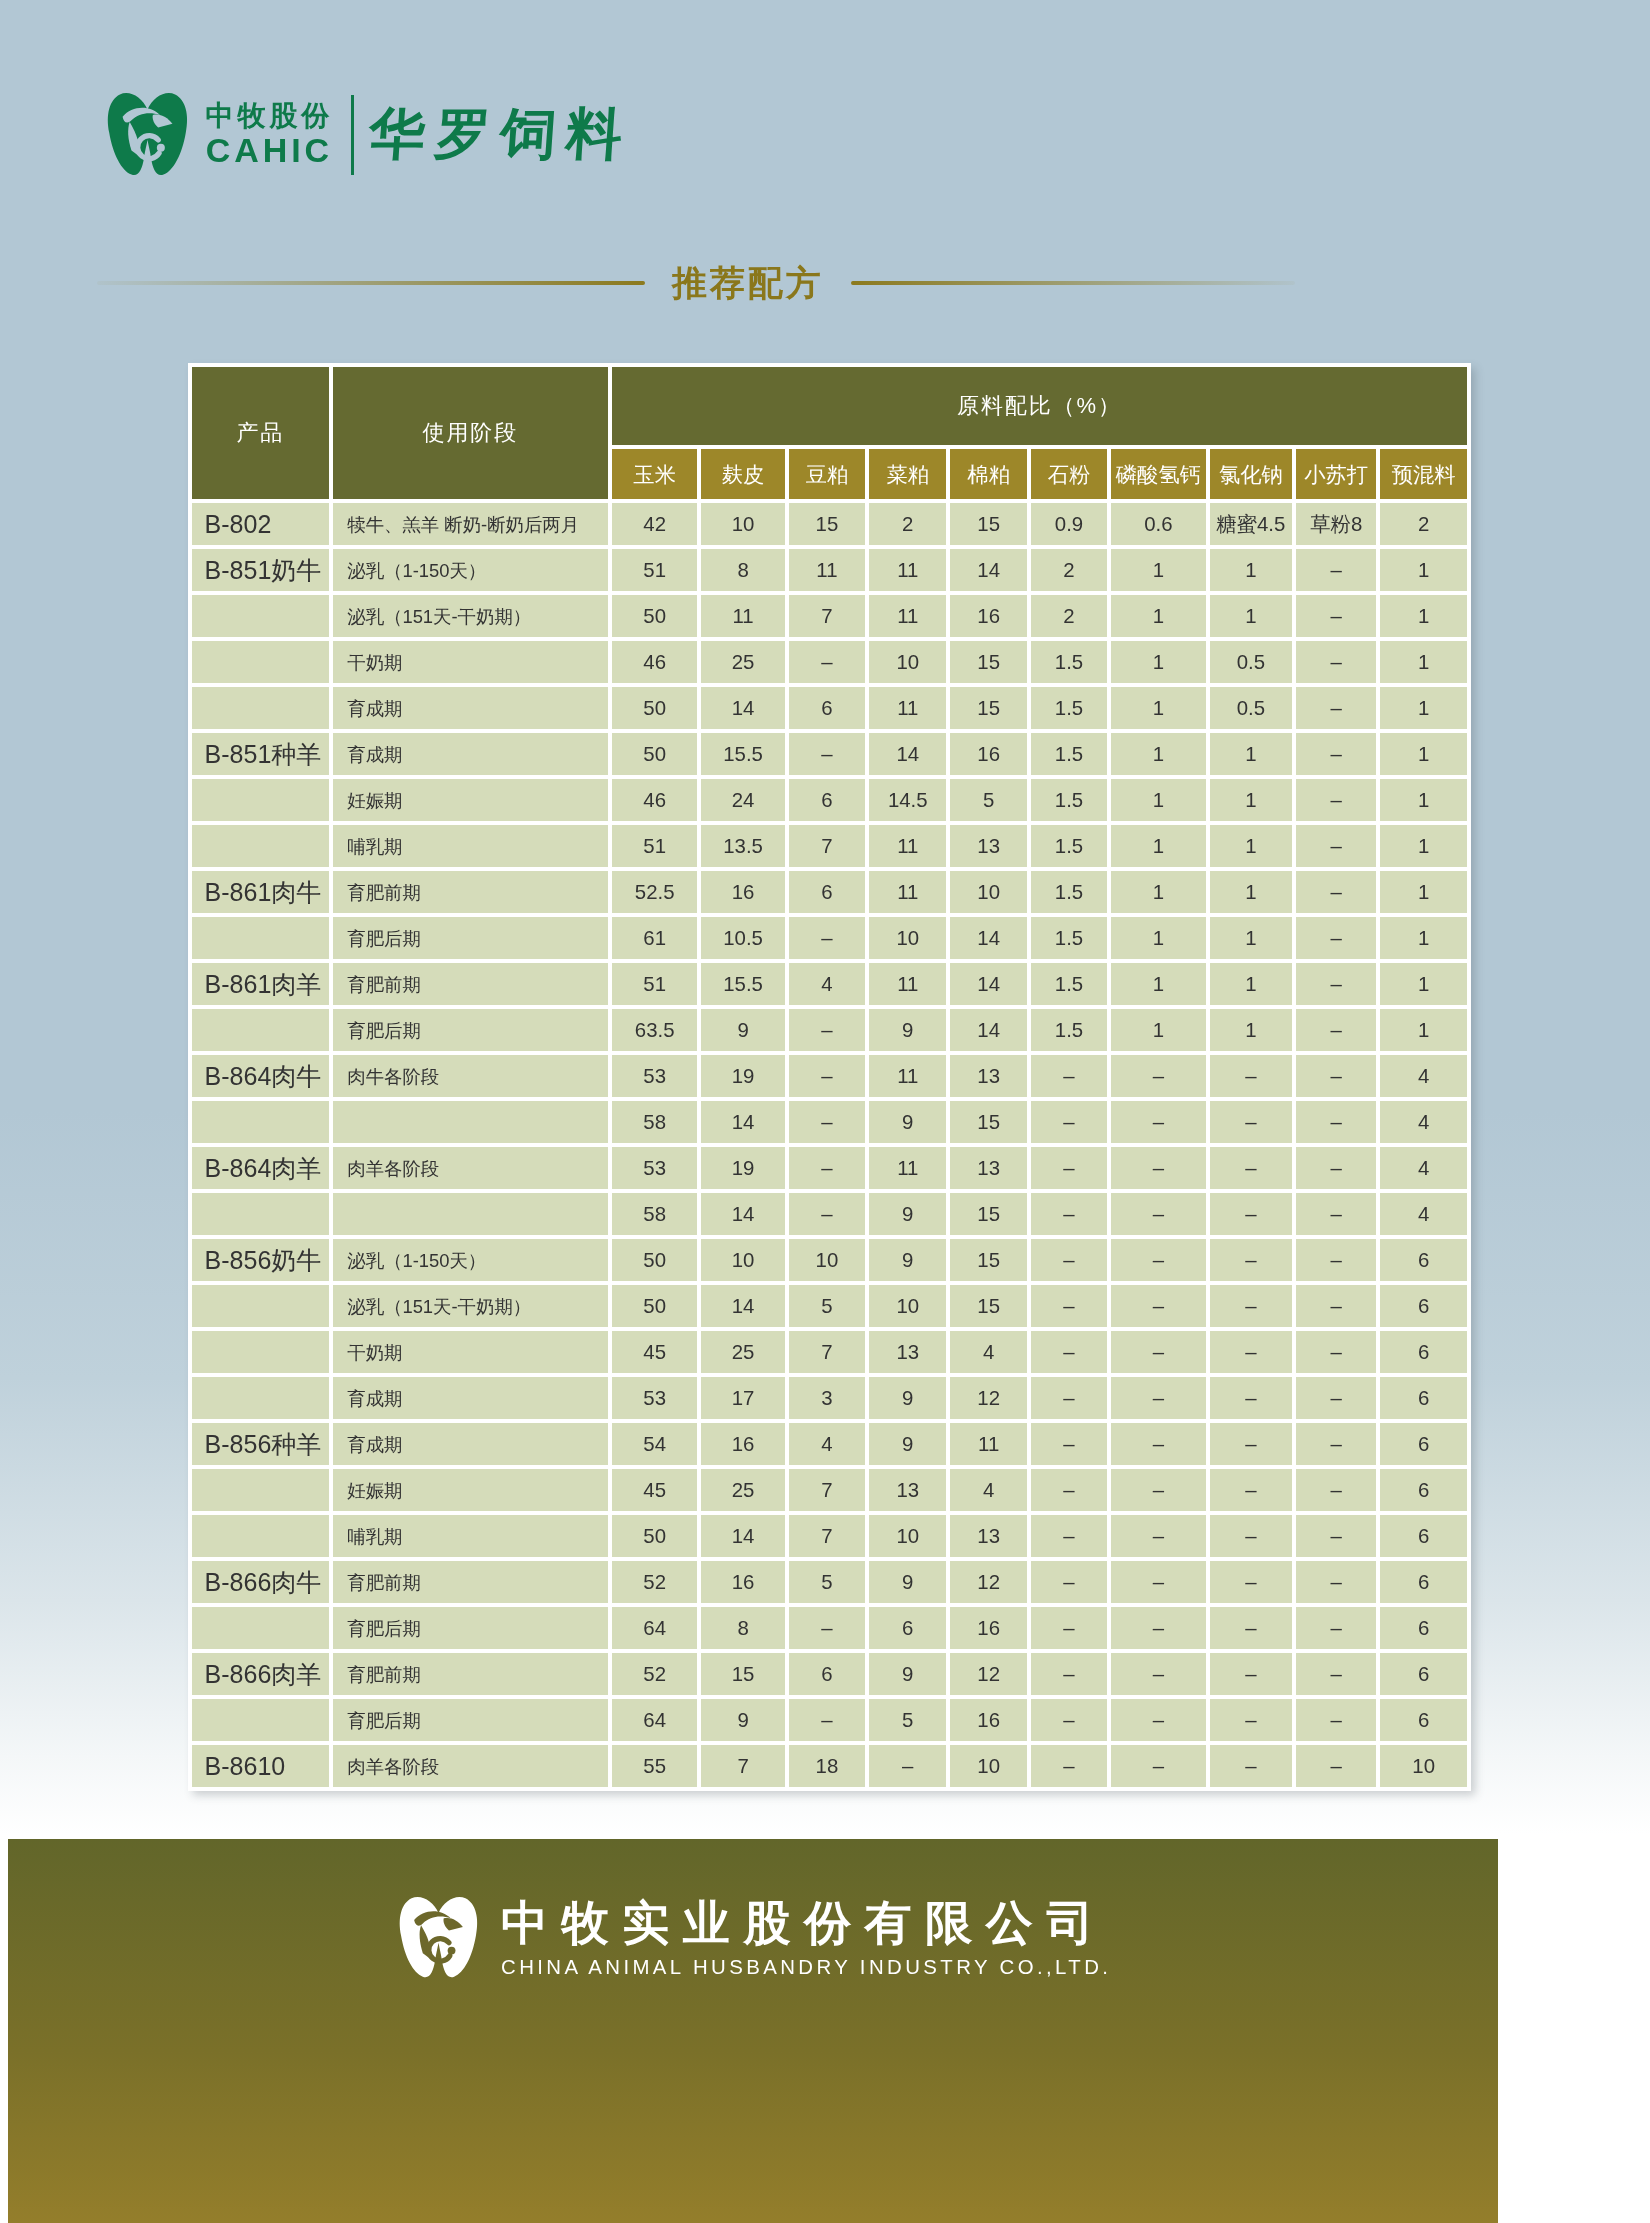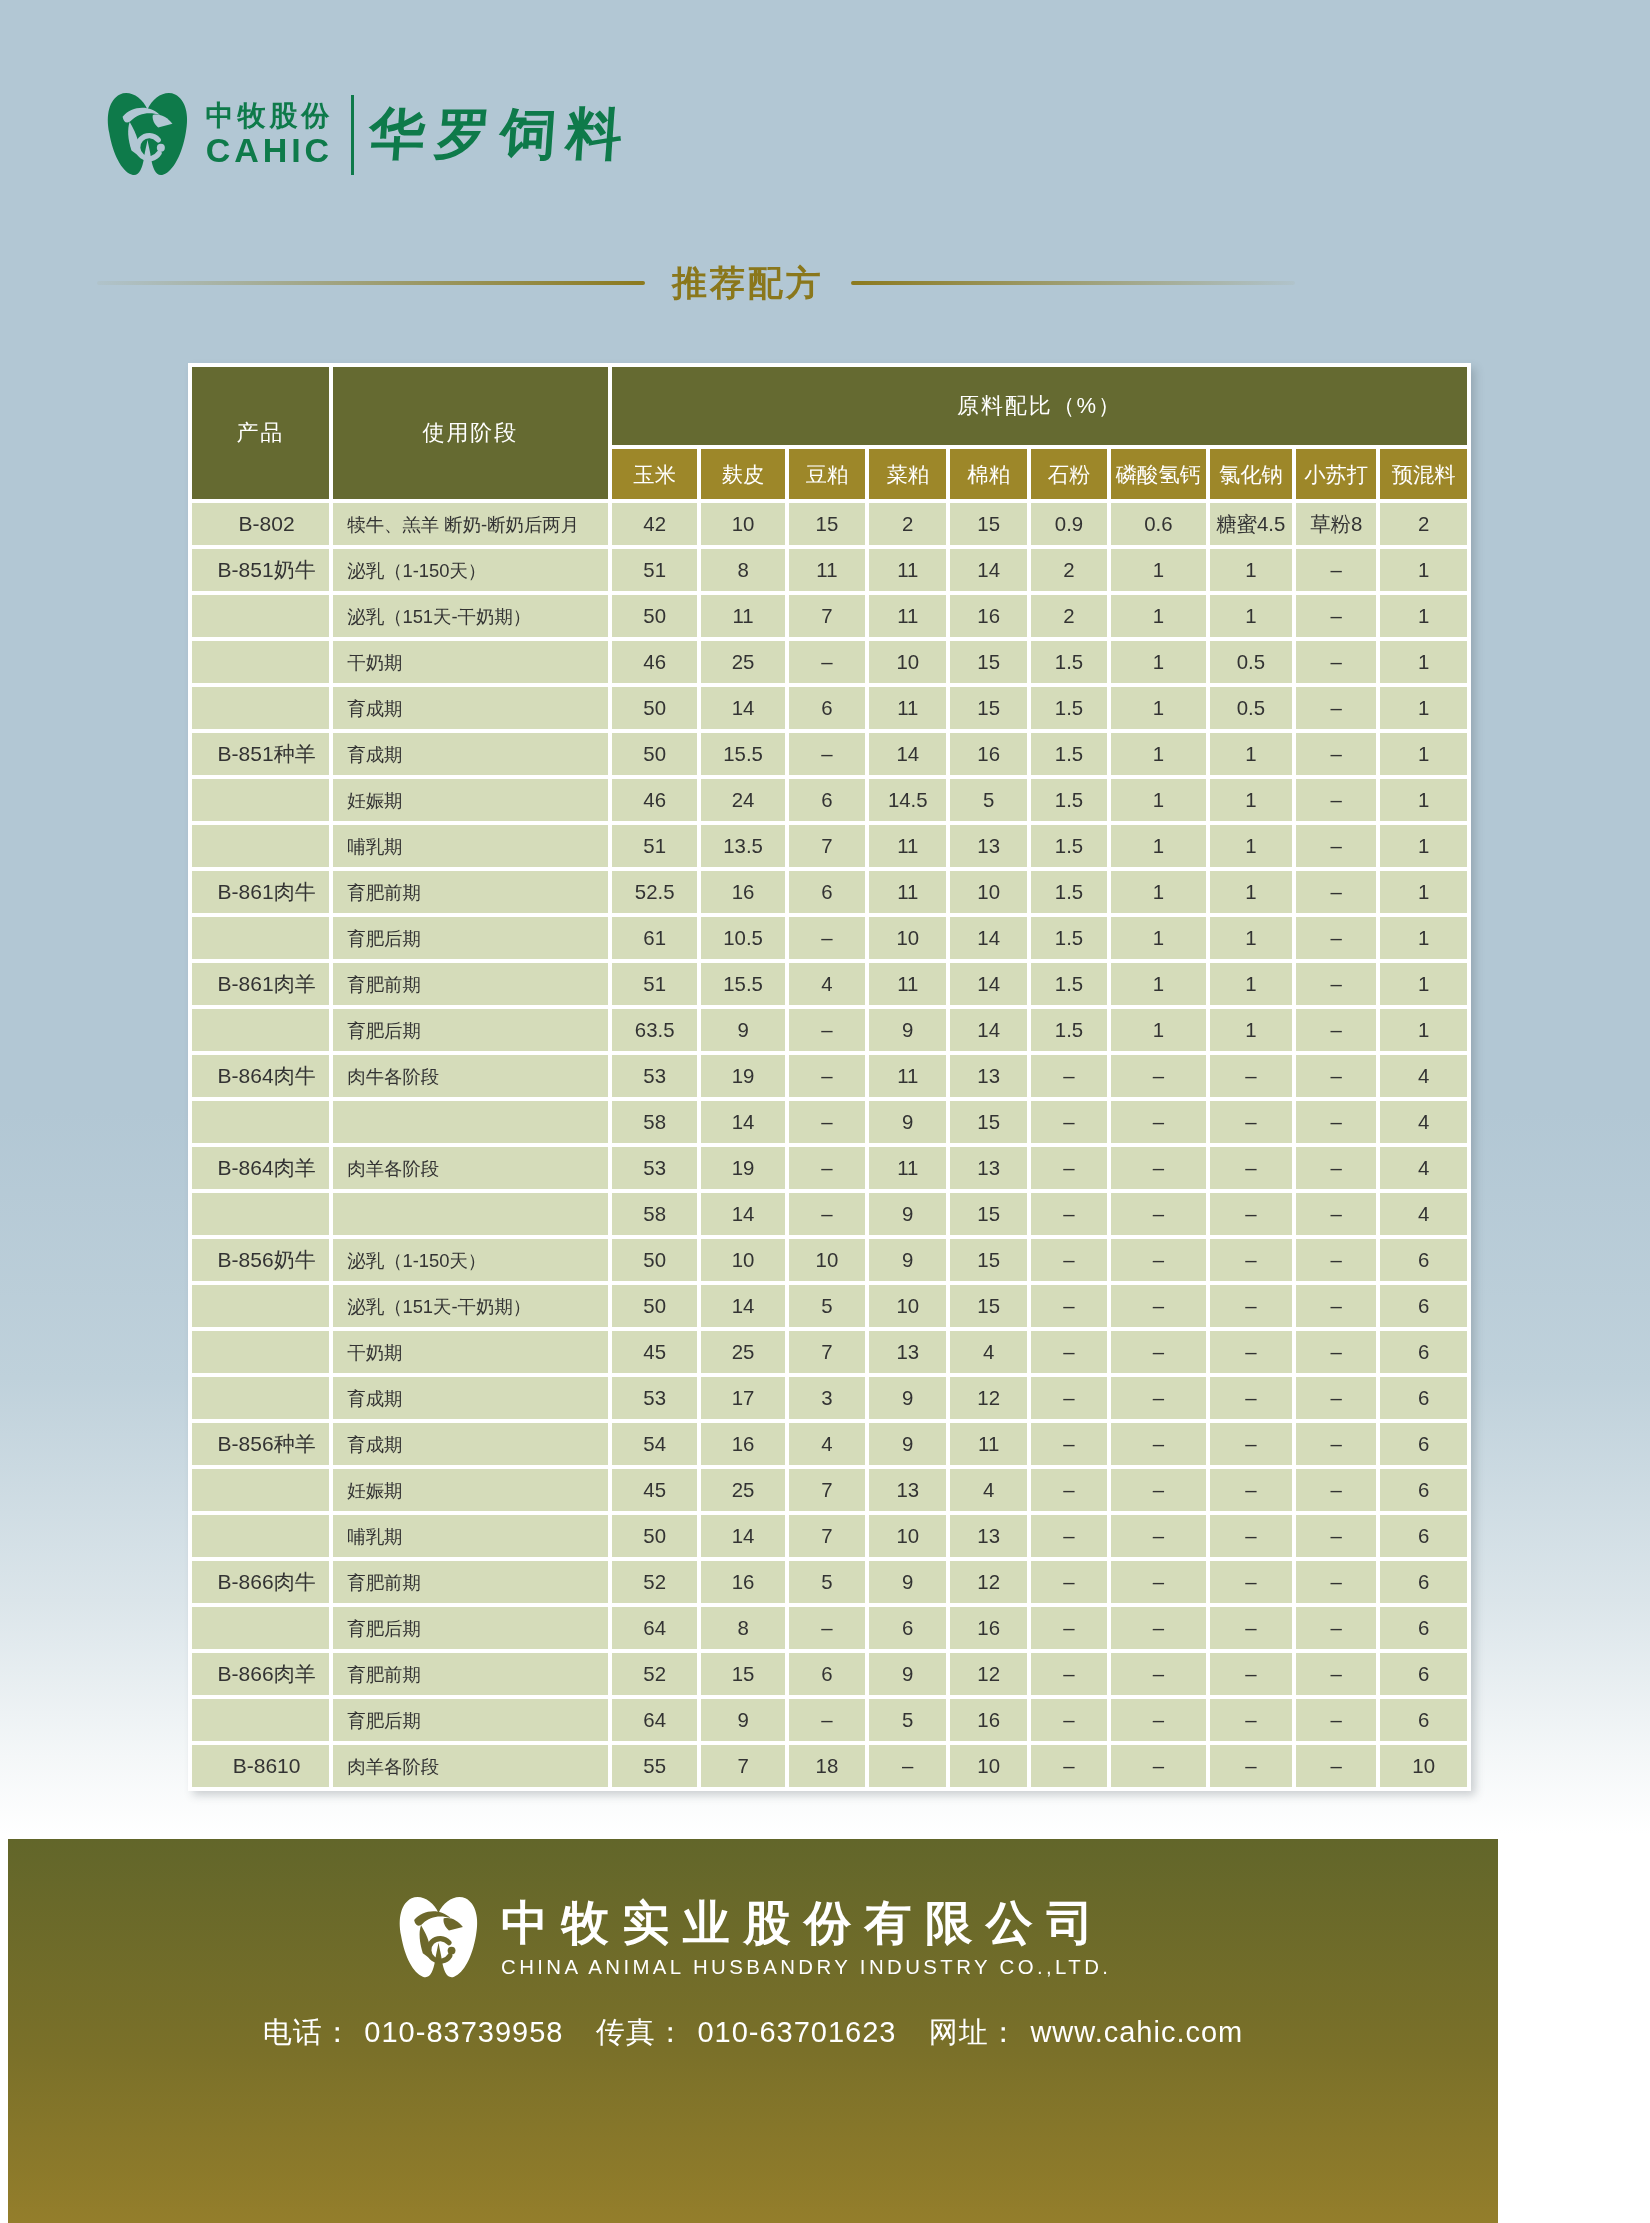--- a/index.html
+++ b/index.html
@@ -35,21 +35,21 @@
   table.formula {
     width:1283px; table-layout:fixed;
     border-collapse:separate; border-spacing:4.9px;
     background:#ffffff; box-shadow:4.9px 4.9px 8.7px rgba(60,70,80,0.25);
   }
   th, td { overflow:hidden; white-space:nowrap; vertical-align:middle; }
   th.dark { background:#656a31; color:#ffffff; font-weight:normal; font-size:22px; letter-spacing:1.9px; }
   th.gold { background:#9d8729; color:#ffffff; font-weight:normal; font-size:21.3px; height:50px; }
   tr.group-row th { height:78px; }
   td { background:#d5dcba; color:#333333; font-size:20.4px; text-align:center; height:42px; }
-  td.product { text-align:center; padding-left:12.6px; font-size:21px; }
+  td.product { text-align:left; padding-left:12.6px; font-size:25px; }
   td.stage { text-align:left; padding-left:14.6px; font-size:18.4px; }
 
   
   .page-footer { position:absolute; left:0; top:1839px; width:1490px; height:384px;
     background:linear-gradient(180deg, #62662a 0%, #7a7029 55%, #947e2b 100%); color:#ffffff;margin-left:8px; }
   .footer-brand { display:flex; justify-content:center; align-items:center; padding-top:52px; }
   .footer-brand .logo-mark { --mark:#ffffff; --cut:#6d682b; width:87px; height:93px; }
   .footer-brand-text { margin-left:19.4px; display:flex; flex-direction:column; }
   .footer-company-cn { font-size:47px; font-weight:bold; letter-spacing:13.6px;
     font-family:"DejaVu Serif", serif; line-height:1.15; }
@@ -527,21 +527,16 @@
         <path fill="var(--cut)" d="M56,30 C64,28 72,32 78,40 L62,44 C57,40 55,34 56,30 Z"></path>
         <path fill="var(--cut)" d="M30,38 C38,52 42,62 40,76 L32,70 C28,58 27,46 30,38 Z"></path>
         <path fill="none" stroke="var(--cut)" stroke-width="6" stroke-linecap="round" d="M62,58 A13,13 0 1 0 63,73"></path>
         <circle fill="var(--cut)" cx="65" cy="67" r="4.5"></circle>
       </svg>
       <div class="footer-brand-text">
         <span class="footer-company-cn">中牧实业股份有限公司</span>
         <span class="footer-company-en">CHINA ANIMAL HUSBANDRY INDUSTRY CO.,LTD.</span>
       </div>
     </div>
-    <div class="footer-line contact">
-      <span>电话：</span><span>010-83739958</span>
-      <span style="margin-left:17.5px;">传真：</span><span>010-63701623</span>
-      <span style="margin-left:17.5px;">网址：</span><span>www.cahic.com</span>
-    </div>
   </footer>
 
 </div>
 
 
 </body></html>

